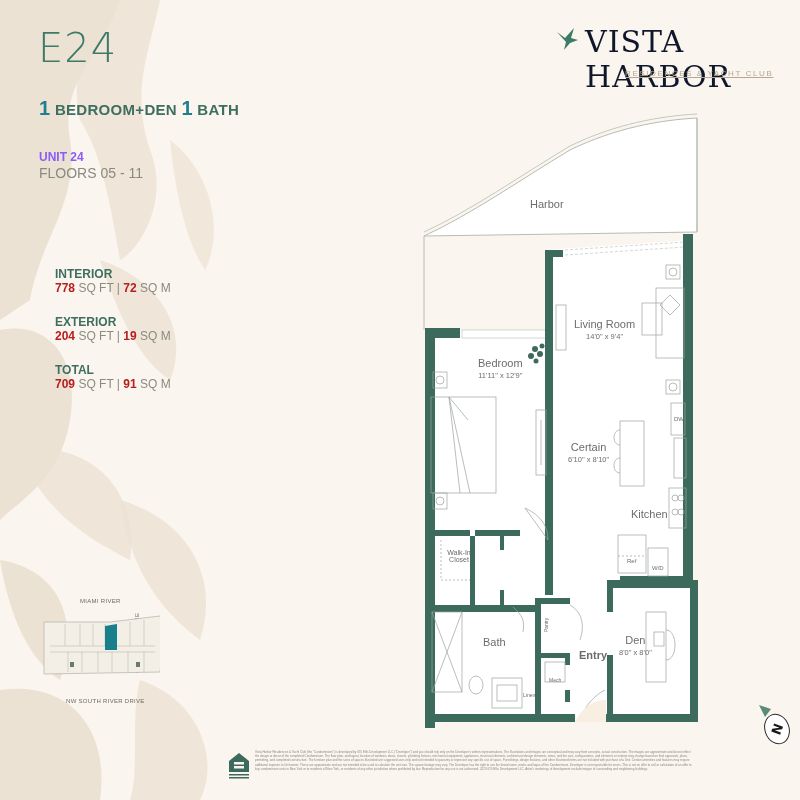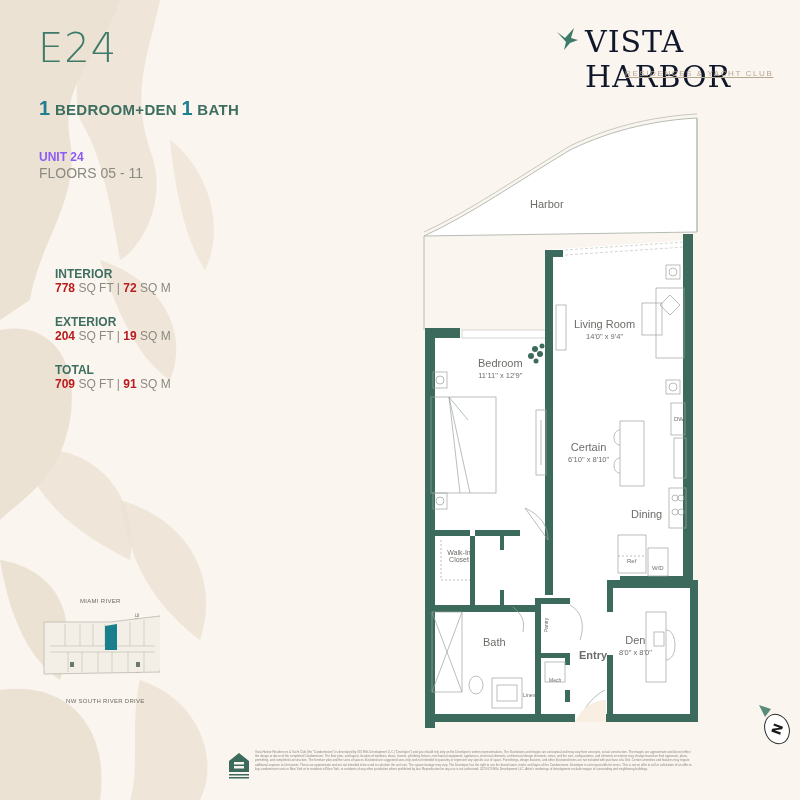--- a/index.html
+++ b/index.html
@@ -220,21 +220,21 @@
       <circle cx="536" cy="361" r="2.5"></circle>
   </g>
 
   <path d="M575,722 L606,722 L606,700 C592,700 580,710 575,722 Z" fill="#f8eee2"></path>
 </svg>
 
 <div class="room" style="left:530px; top:198px;"><span>Harbor</span></div>
 <div class="room" style="left:574px; top:318px;text-align:center;"><span>Living Room</span><span class="dim">14'0" x 9'4"</span></div>
 <div class="room" style="left:478px; top:357px;"><span>Bedroom</span><span class="dim">11'11" x 12'9"</span></div>
 <div class="room" style="left:568px; top:441px;"><span>Certain</span><span class="dim">6'10" x 8'10"</span></div>
-<div class="room" style="left:631px; top:508px;"><span>Dining</span></div>
+<div class="room" style="left:631px; top:508px;"><span>Kitchen</span></div>
 <div class="room" style="left:444px; top:549px; font-size:7px; white-space:normal; width:30px;"><span>Walk-In Closet</span></div>
 <div class="room" style="left:483px; top:636px;"><span>Bath</span></div>
 <div class="room" style="left:579px; top:649px;font-weight:bold;"><span>Entry</span></div>
 <div class="room" style="left:619px; top:634px;"><span>Den</span><span class="dim">8'0" x 8'0"</span></div>
 
 <div class="small-label" style="left:674px; top:416px;">DW</div>
 <div class="small-label" style="left:627px; top:558px;">Ref</div>
 <div class="small-label" style="left:652px; top:565px;">W/D</div>
 <div class="small-label" style="left:539px; top:622px; transform:rotate(-90deg); font-size:5px;">Pantry</div>
 <div class="small-label" style="left:549px; top:677px; font-size:5px;">Mech</div>

